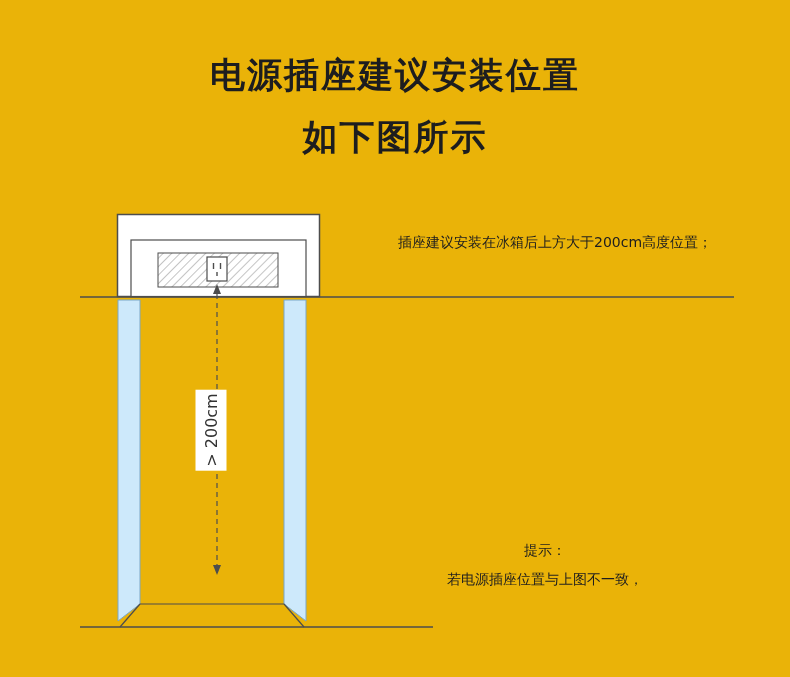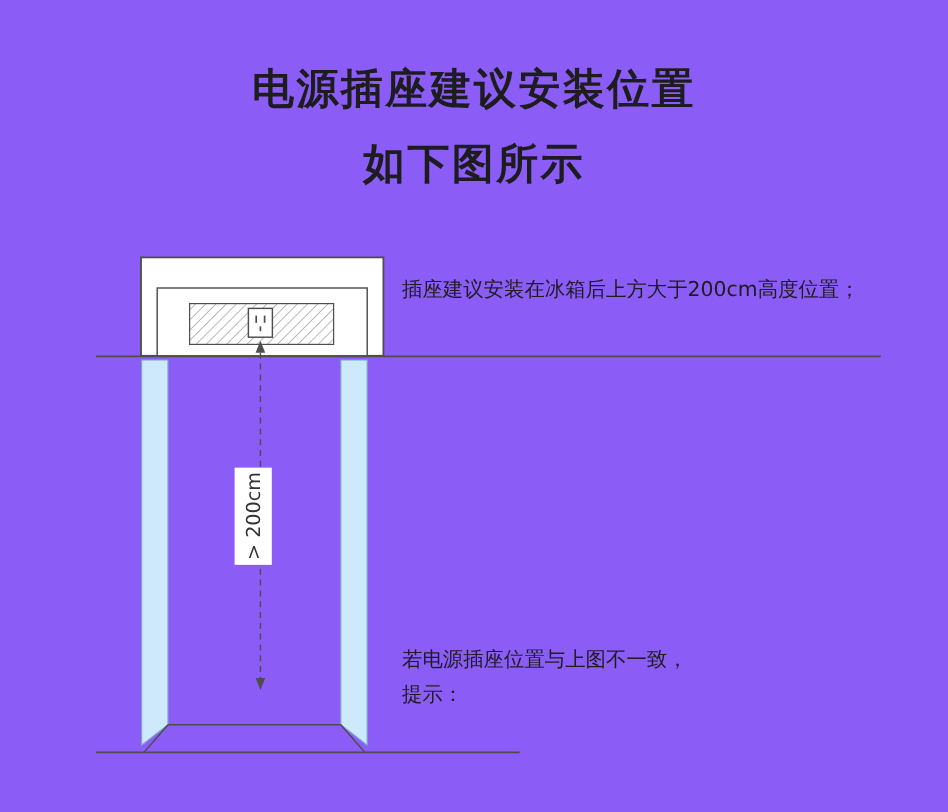--- a/index.html
+++ b/index.html
@@ -2,25 +2,25 @@
 <html style="--panel-blue: #cde9fb; --line-gray: #4d4d4d; --text-dark: #1d1d1f;"><head>
 <meta charset="utf-8">
 <style>
   :root{
     --panel-blue:#cde9fb;
     --line-gray:#4d4d4d;
     --text-dark:#1d1d1f;
   }
   html,body{margin:0;padding:0;background:#fff;}
   body{font-family:"DejaVu Sans","Liberation Sans",sans-serif;color:var(--text-dark);}
-  .canvas{position:relative;width:790px;height:677px;background:#8b5cf6;overflow:hidden;}
+  .canvas{position:relative;width:790px;height:677px;background:#eab308;overflow:hidden;}
   .title{position:absolute;top:44px;left:0;width:790px;text-align:center;
          font-size:35px;font-weight:700;line-height:62px;letter-spacing:2px;color:var(--text-dark);}
   .diagram-svg{position:absolute;left:0;top:0;width:790px;height:677px;}
-  .note{position:absolute;font-size:17px;line-height:29px;color:var(--text-dark);}
+  .note{position:absolute;font-size:14px;line-height:29px;color:var(--text-dark);text-align:center;}
   .install-note{left:335px;top:228px;width:440px;}
   .tip-note{left:335px;top:536px;width:420px;}
   .measure-label{position:absolute;left:211px;top:430px;
                  transform:translate(-50%,-50%) rotate(-90deg);
                  background:#ffffff;padding:6px 4px;font-size:16px;color:#333;white-space:nowrap;}
 </style>
 </head>
 <body>
 
 <div class="canvas">
@@ -69,17 +69,17 @@
     </g>
   </svg>
 
   <div class="measure-label">&gt; 200cm</div>
 
   <div class="note install-note">
     <div>插座建议安装在冰箱后上方大于200cm高度位置；</div>
   </div>
 
   <div class="note tip-note">
+    <div>提示：</div>
     <div>若电源插座位置与上图不一致，</div>
-    <div>提示：</div>
   </div>
 
 </div>
 
 </body></html>

